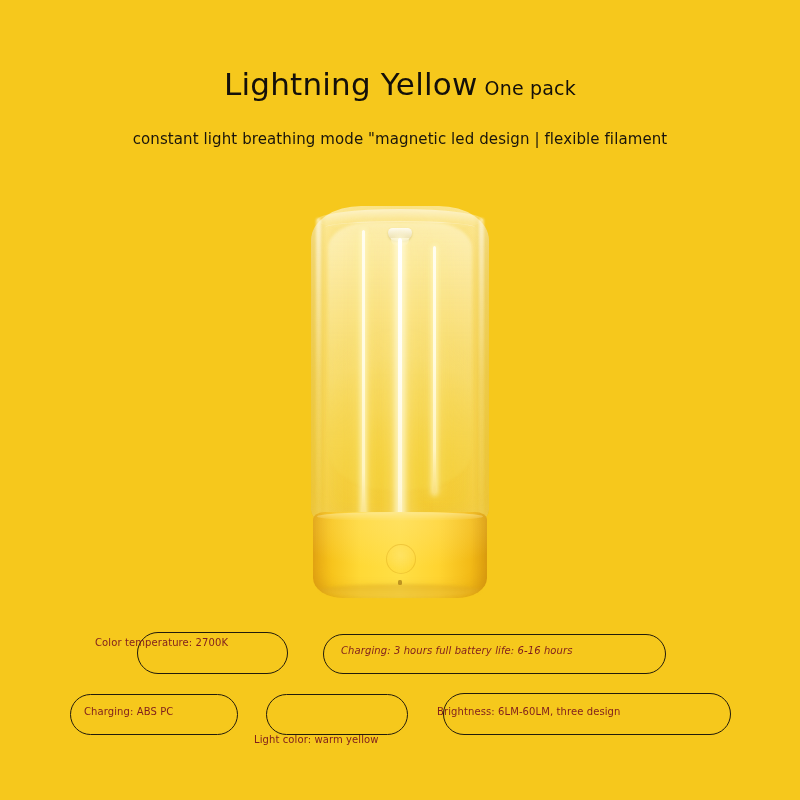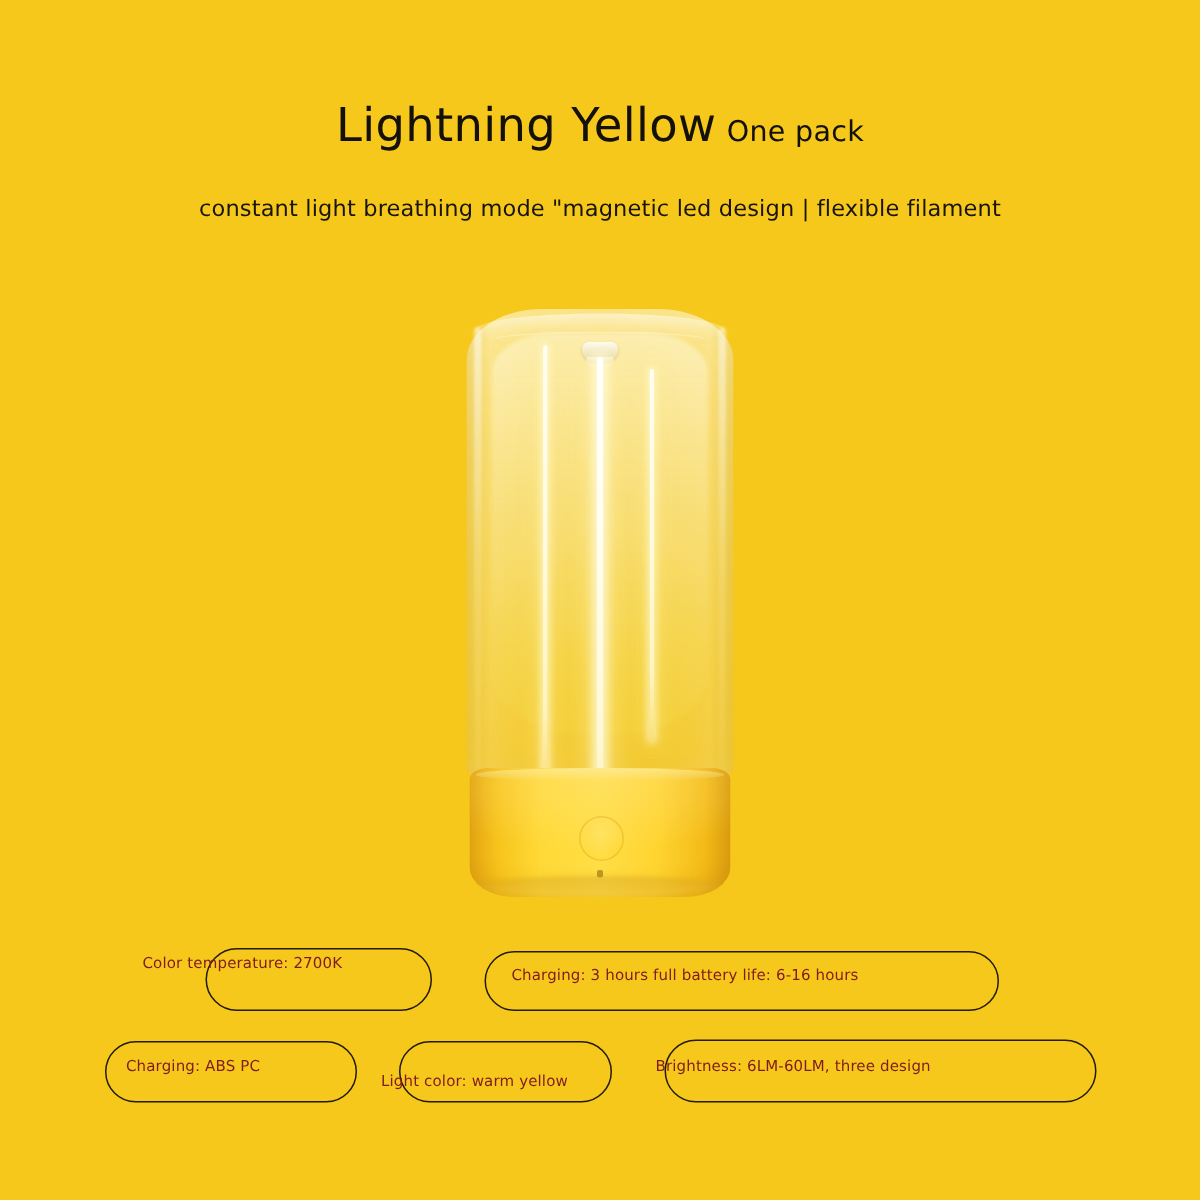--- a/index.html
+++ b/index.html
@@ -324,24 +324,24 @@
       <div class="power-btn"></div>
       <div class="led-dot"></div>
       <div class="base-bottom-edge"></div>
     </div>
   </div>
 
   <div class="pill" style="left:137px; top:632px; width:151px; height:42px;"></div>
   <div class="pill-text" style="left:95px; top:637px;">Color temperature: 2700K</div>
 
   <div class="pill" style="left:323px; top:634px; width:343px; height:40px;"></div>
-  <div class="pill-text" style="left:341px; top:645px;">Charging: 3 hours full battery life: 6-16 hours</div>
+  <div class="pill-text" style="left:341px; top:645px;font-style:italic;">Charging: 3 hours full battery life: 6-16 hours</div>
 
   <div class="pill" style="left:70px; top:694px; width:168px; height:41px;"></div>
   <div class="pill-text" style="left:84px; top:706px;">Charging: ABS PC</div>
 
   <div class="pill" style="left:266px; top:694px; width:142px; height:41px;"></div>
-  <div class="pill-text" style="left:254px; top:716px;text-align:right;">Light color: warm yellow</div>
+  <div class="pill-text" style="left:254px; top:734px;text-align:right;">Light color: warm yellow</div>
 
   <div class="pill" style="left:443px; top:693px; width:288px; height:42px;"></div>
   <div class="pill-text" style="left:437px; top:706px;">Brightness: 6LM-60LM, three design</div>
 
 </div>
 
 </body></html>

